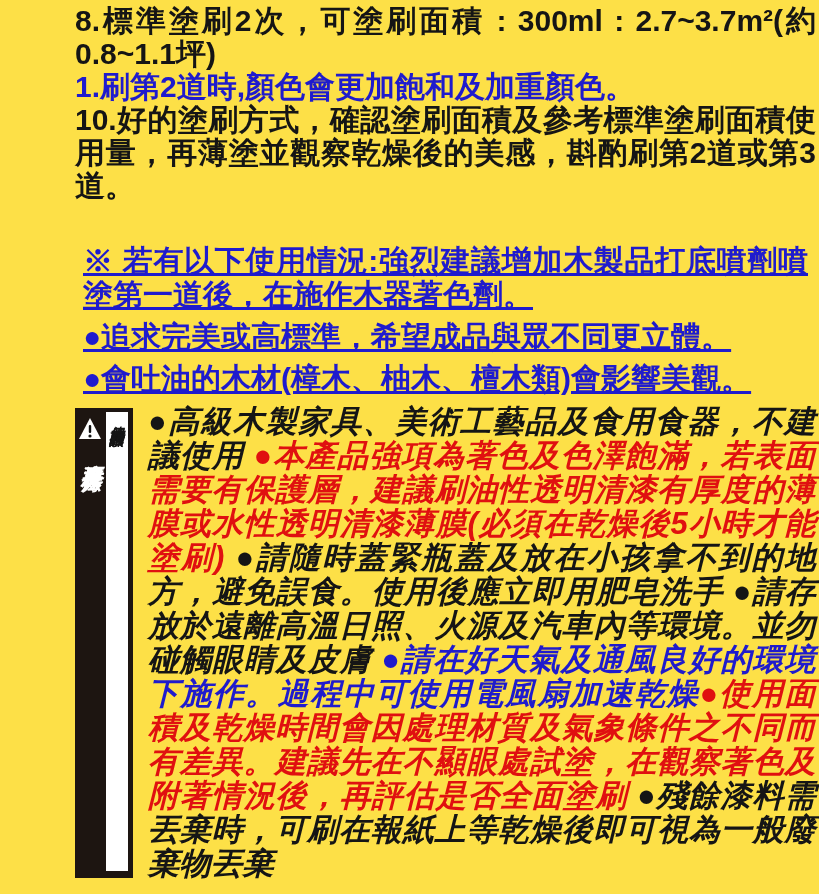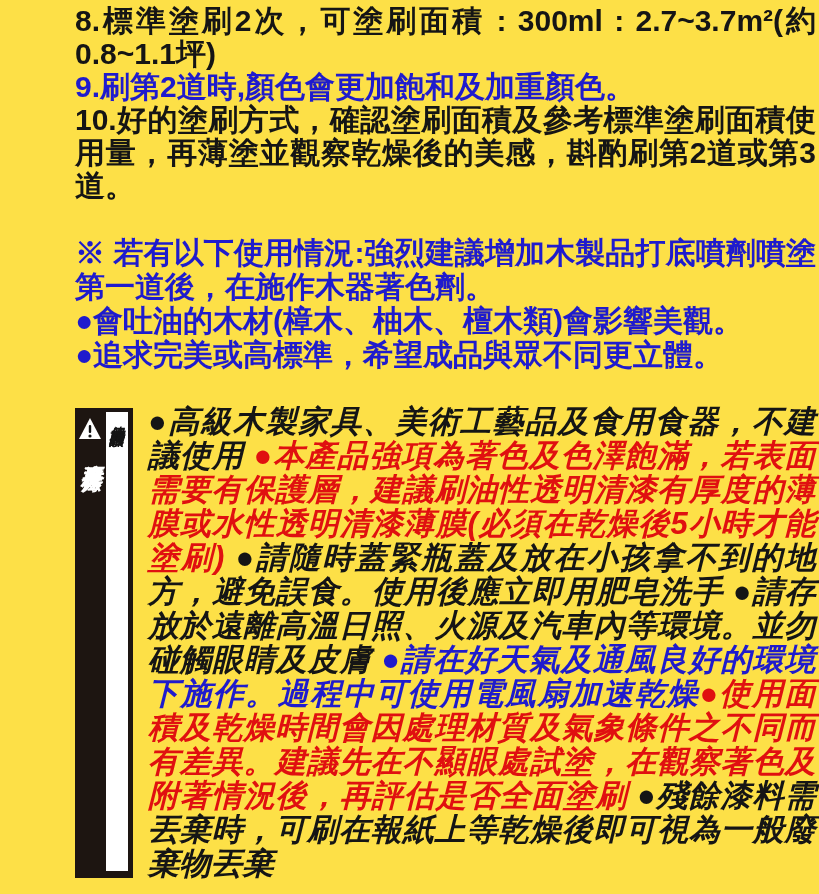--- a/index.html
+++ b/index.html
@@ -26,21 +26,21 @@
   
   .note-block {
     position: absolute;
     left: 75px;
     top: 236px;
     width: 741px;
     font-size: 30px;
     line-height: 34px;
     text-align: justify;
   }
-  .note-block p { margin: 0; }
+  .note-block p { margin: 8px; text-decoration: underline; }
   
   .caution-section {
     position: absolute;
     left: 75px;
     top: 405px;
     width: 741px;
     font-style: italic;
   }
   .caution-sidebar {
     position: absolute;
@@ -98,28 +98,28 @@
     text-align: justify;
   }
 </style>
 </head>
 <body>
 
 <div class="page">
 
   <section class="top-block">
     <p style="color: rgb(21, 21, 21);">8.標準塗刷2次，可塗刷面積 : 300ml : 2.7~3.7m²(約0.8~1.1坪)</p>
-    <p style="color: rgb(31, 27, 205);">9.刷第2道時,顏色會更加飽和及加重顏色。</p>
+    <p style="color: rgb(31, 27, 205);">1.刷第2道時,顏色會更加飽和及加重顏色。</p>
     <p style="color: rgb(21, 21, 21);">10.好的塗刷方式，確認塗刷面積及參考標準塗刷面積使用量，再薄塗並觀察乾燥後的美感，斟酌刷第2道或第3道。</p>
   </section>
 
   <section class="note-block" style="color: rgb(31, 27, 205);">
     <p>※ 若有以下使用情況:強烈建議增加木製品打底噴劑噴塗第一道後，在施作木器著色劑。</p>
+    <p>●追求完美或高標準，希望成品與眾不同更立體。</p>
     <p>●會吐油的木材(樟木、柚木、檀木類)會影響美觀。</p>
-    <p>●追求完美或高標準，希望成品與眾不同更立體。</p>
   </section>
 
   <section class="caution-section">
 
     <aside class="caution-sidebar">
       <div class="sidebar-black-bar" style="background-color: rgb(29, 21, 17);">
         <svg class="warning-icon" viewBox="0 0 24 24" aria-hidden="true">
           <path d="M12 1 L23 22 L1 22 Z" fill="#ffffff"></path>
           <rect x="10.8" y="8" width="2.4" height="8" rx="1.1" fill="#111111"></rect>
           <circle cx="12" cy="19" r="1.6" fill="#111111"></circle>

